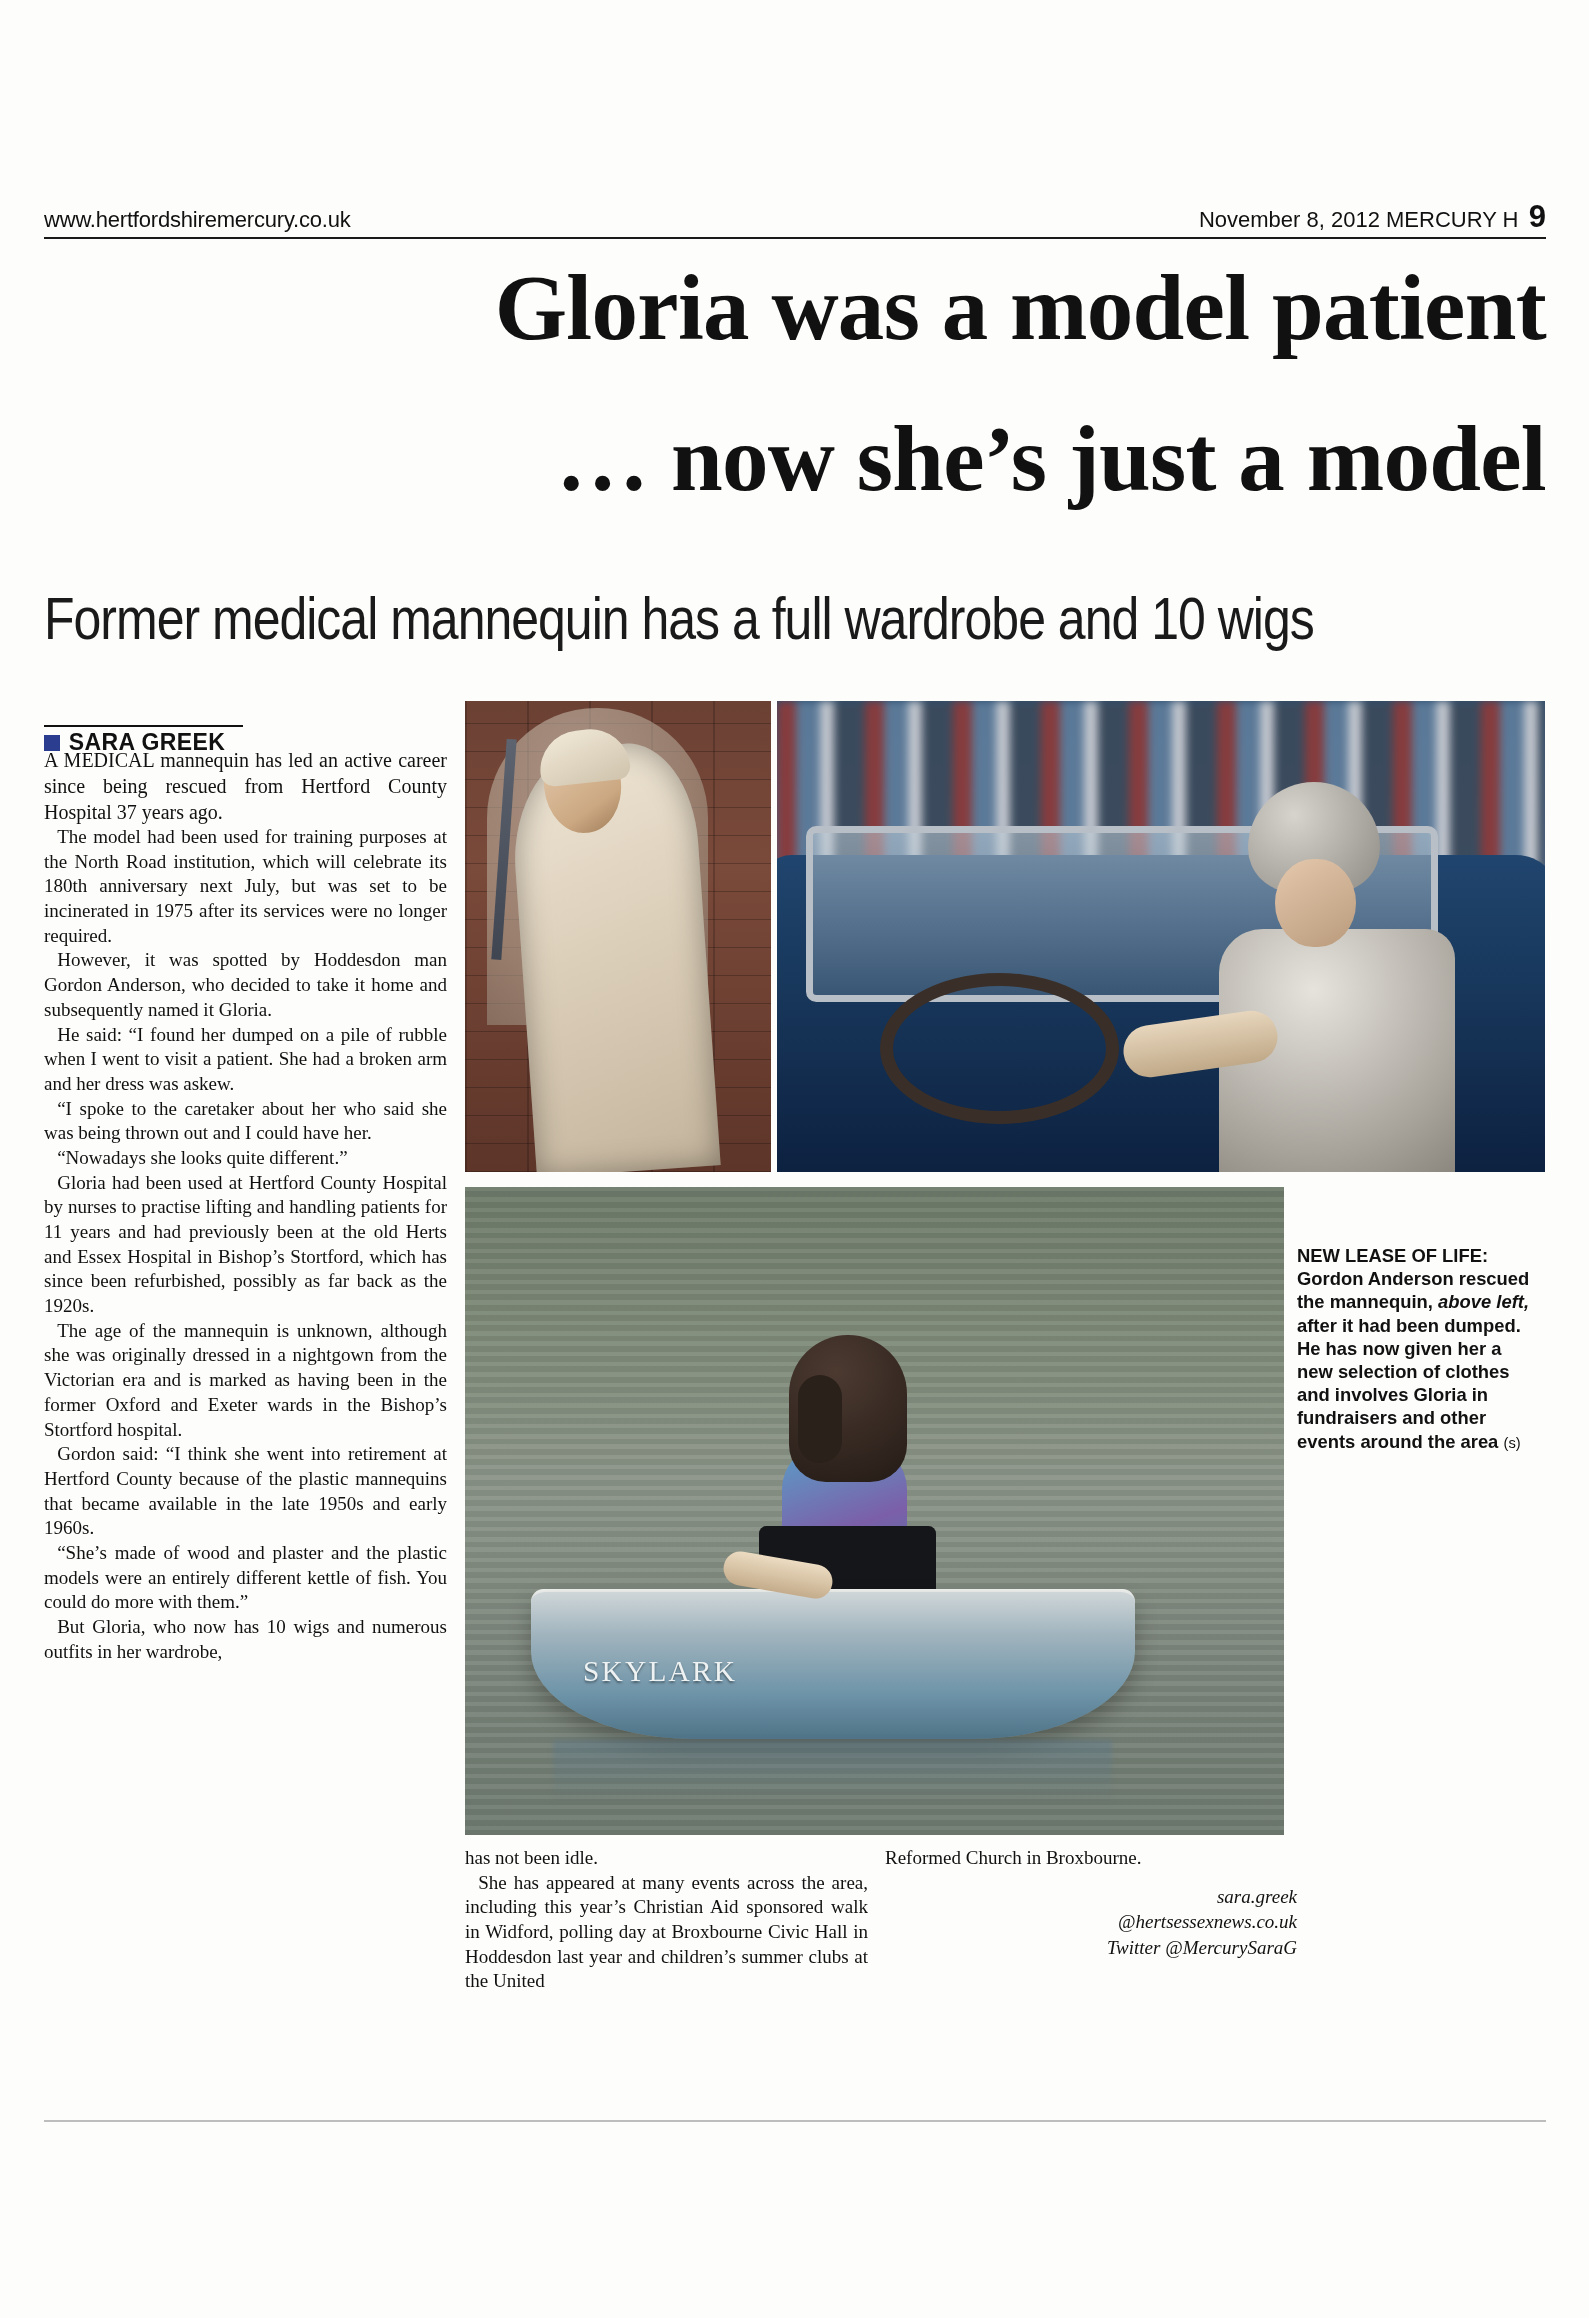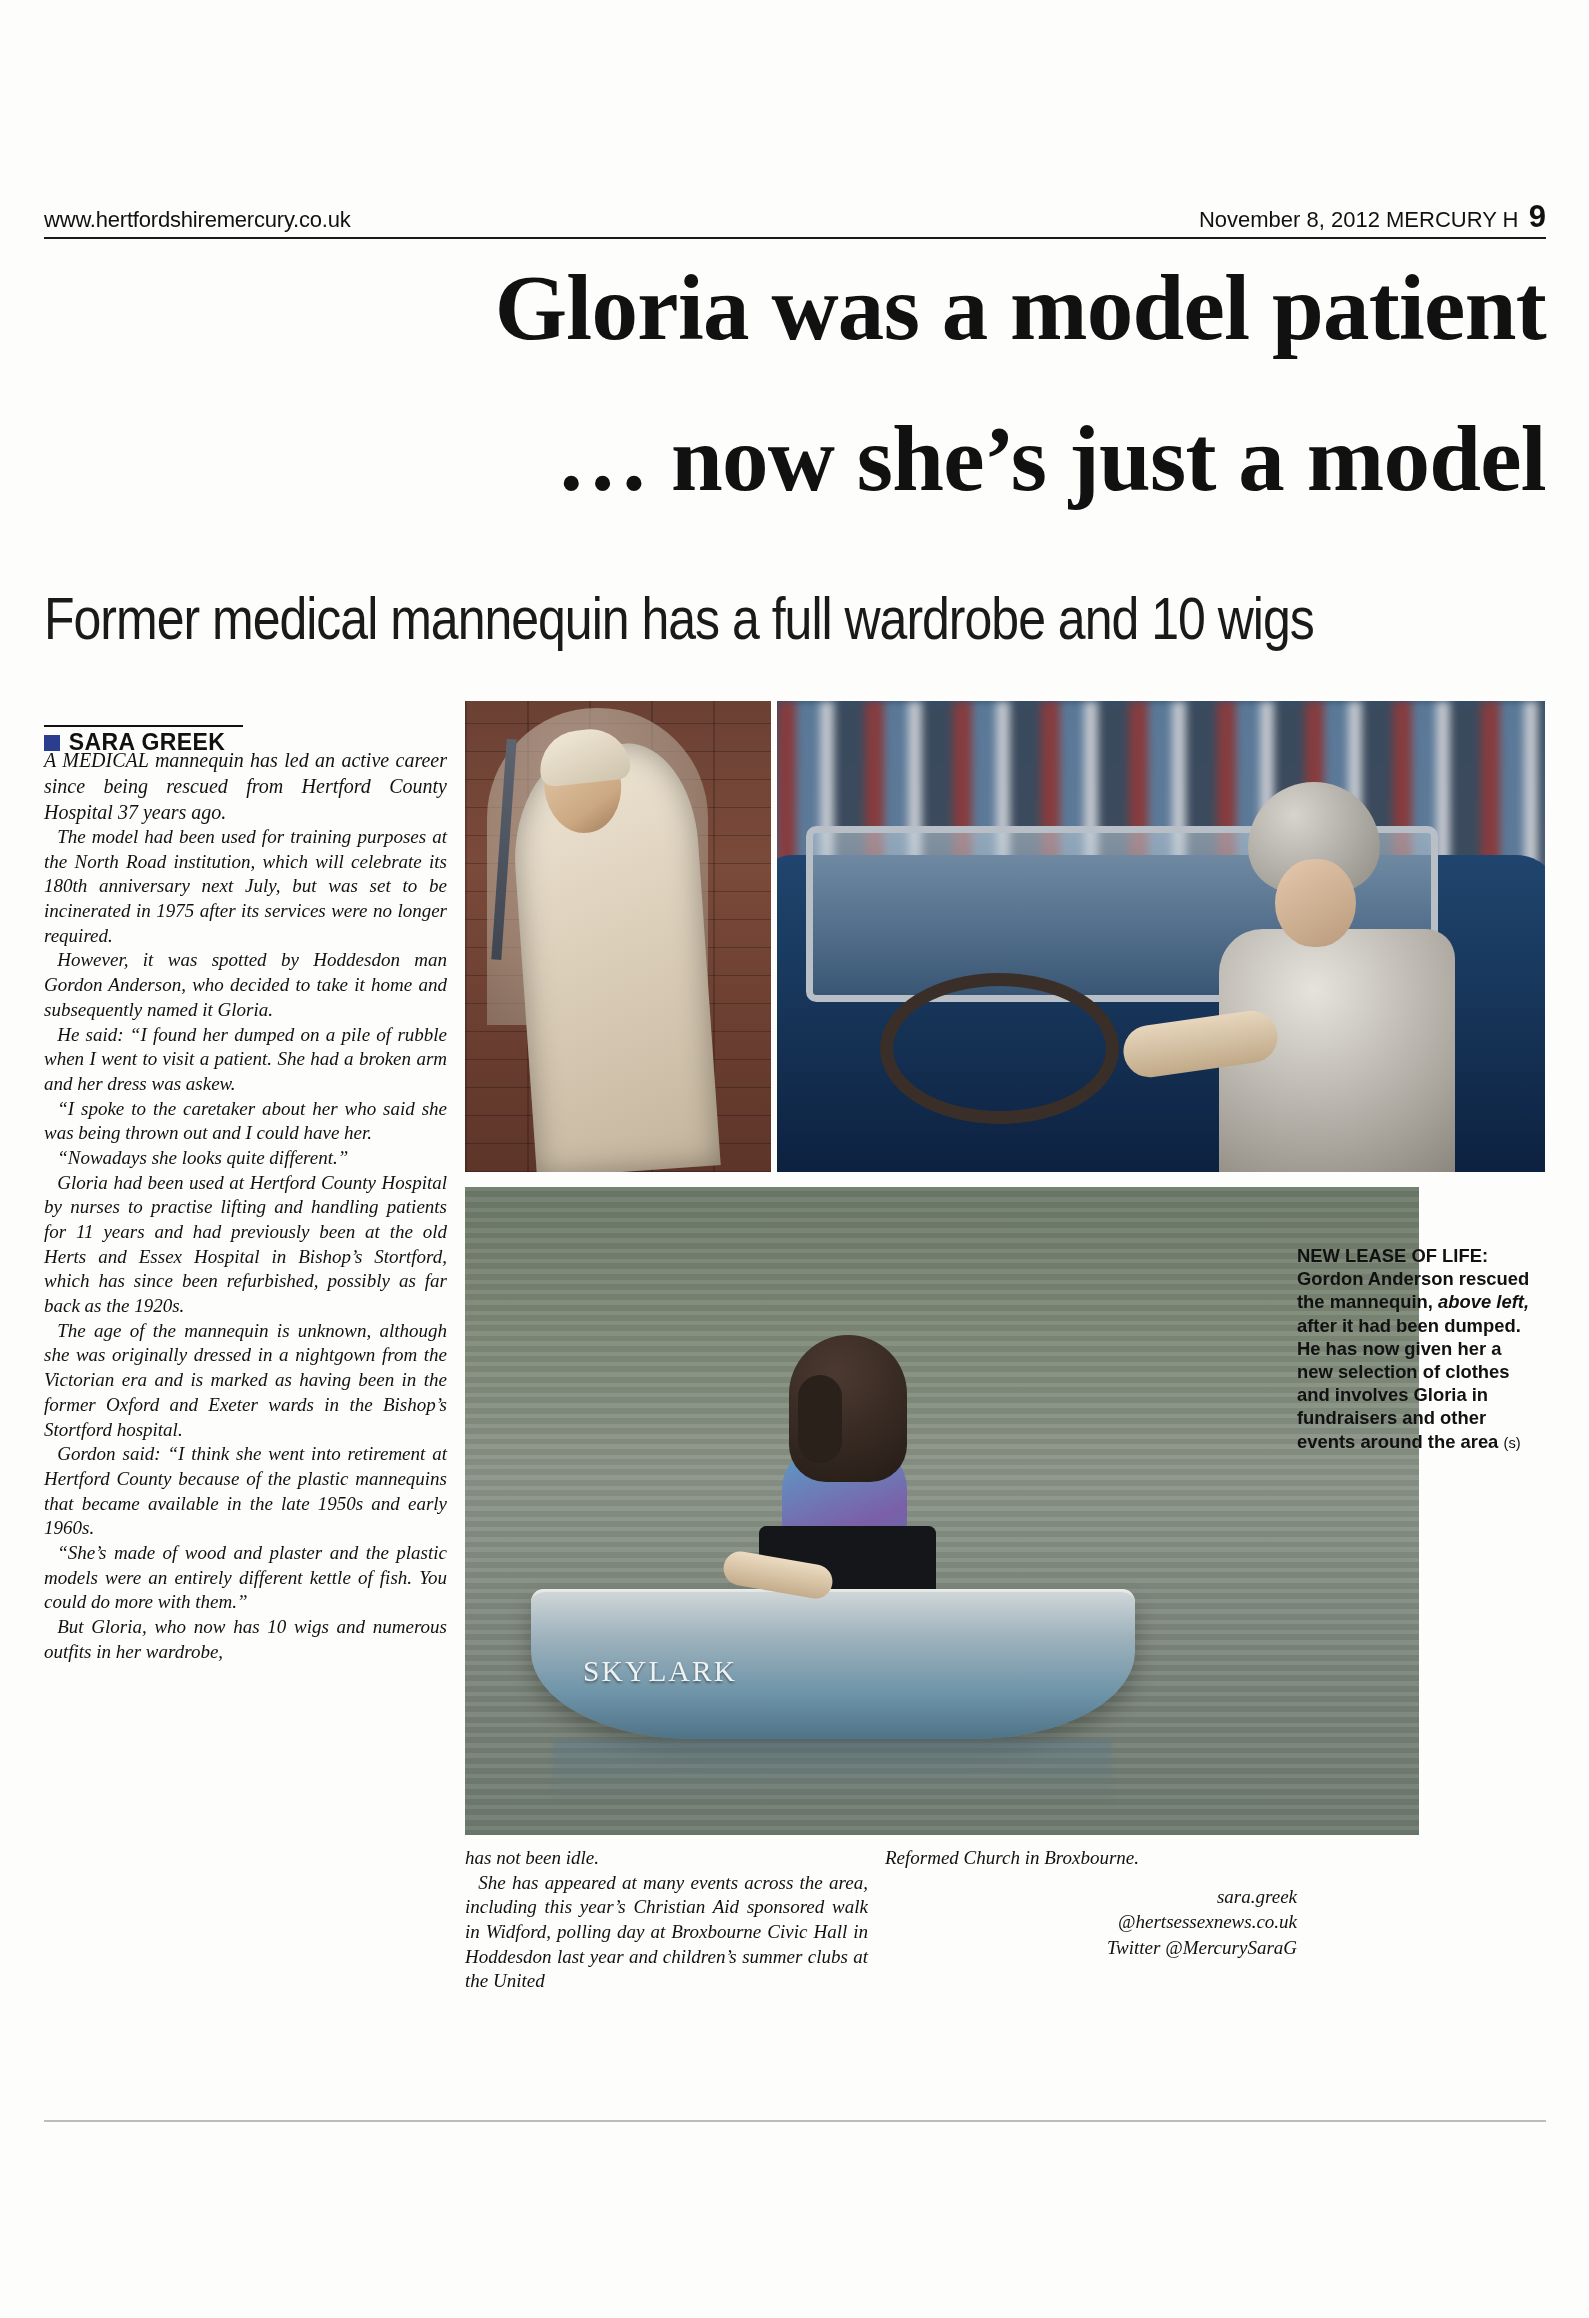--- a/index.html
+++ b/index.html
@@ -128,21 +128,21 @@
 
   
   .col {
     position: absolute;
     font-family: "Liberation Serif", serif;
     font-size: 19px;
     line-height: 1.30;
     text-align: justify;
     color: #111;
   }
-  .col p { margin: 0; text-indent: 13.2px; font-style: italic; }
+  .col p { margin: 0; text-indent: 13.2px; }
   .col p.first { text-indent: 0; }
   .col p.lead { font-size: 20px; text-indent: 0; }
 
   #col1 {
     left: 44px;
     top: 747px;
     width: 403px;
   }
   #col2 {
     left: 465px;
@@ -273,21 +273,21 @@
     position: absolute; left: 346px; top: 317px; width: 155px; height: 52px;
     border-radius: 26px;
     background: linear-gradient(180deg,#e7d6bd,#c0a988);
     transform: rotate(-8deg);
   }
 
   
   #photo-c {
     left: 465px;
     top: 1187px;
-    width: 954px;
+    width: 819px;
     height: 648px;
     background: linear-gradient(180deg, #6e7a6a 0%, #7e8a78 22%, #8b9488 45%, #6f7a70 100%);
   }
   #photo-c .water {
     position: absolute; inset: 0;
     background: repeating-linear-gradient(180deg,
       rgba(255,255,255,0.05) 0 4.4px, rgba(0,0,0,0.05) 4.4px 10.3px);
   }
   #photo-c .boat {
     position: absolute; left: 66px; bottom: 96px; width: 604px; height: 147px;

